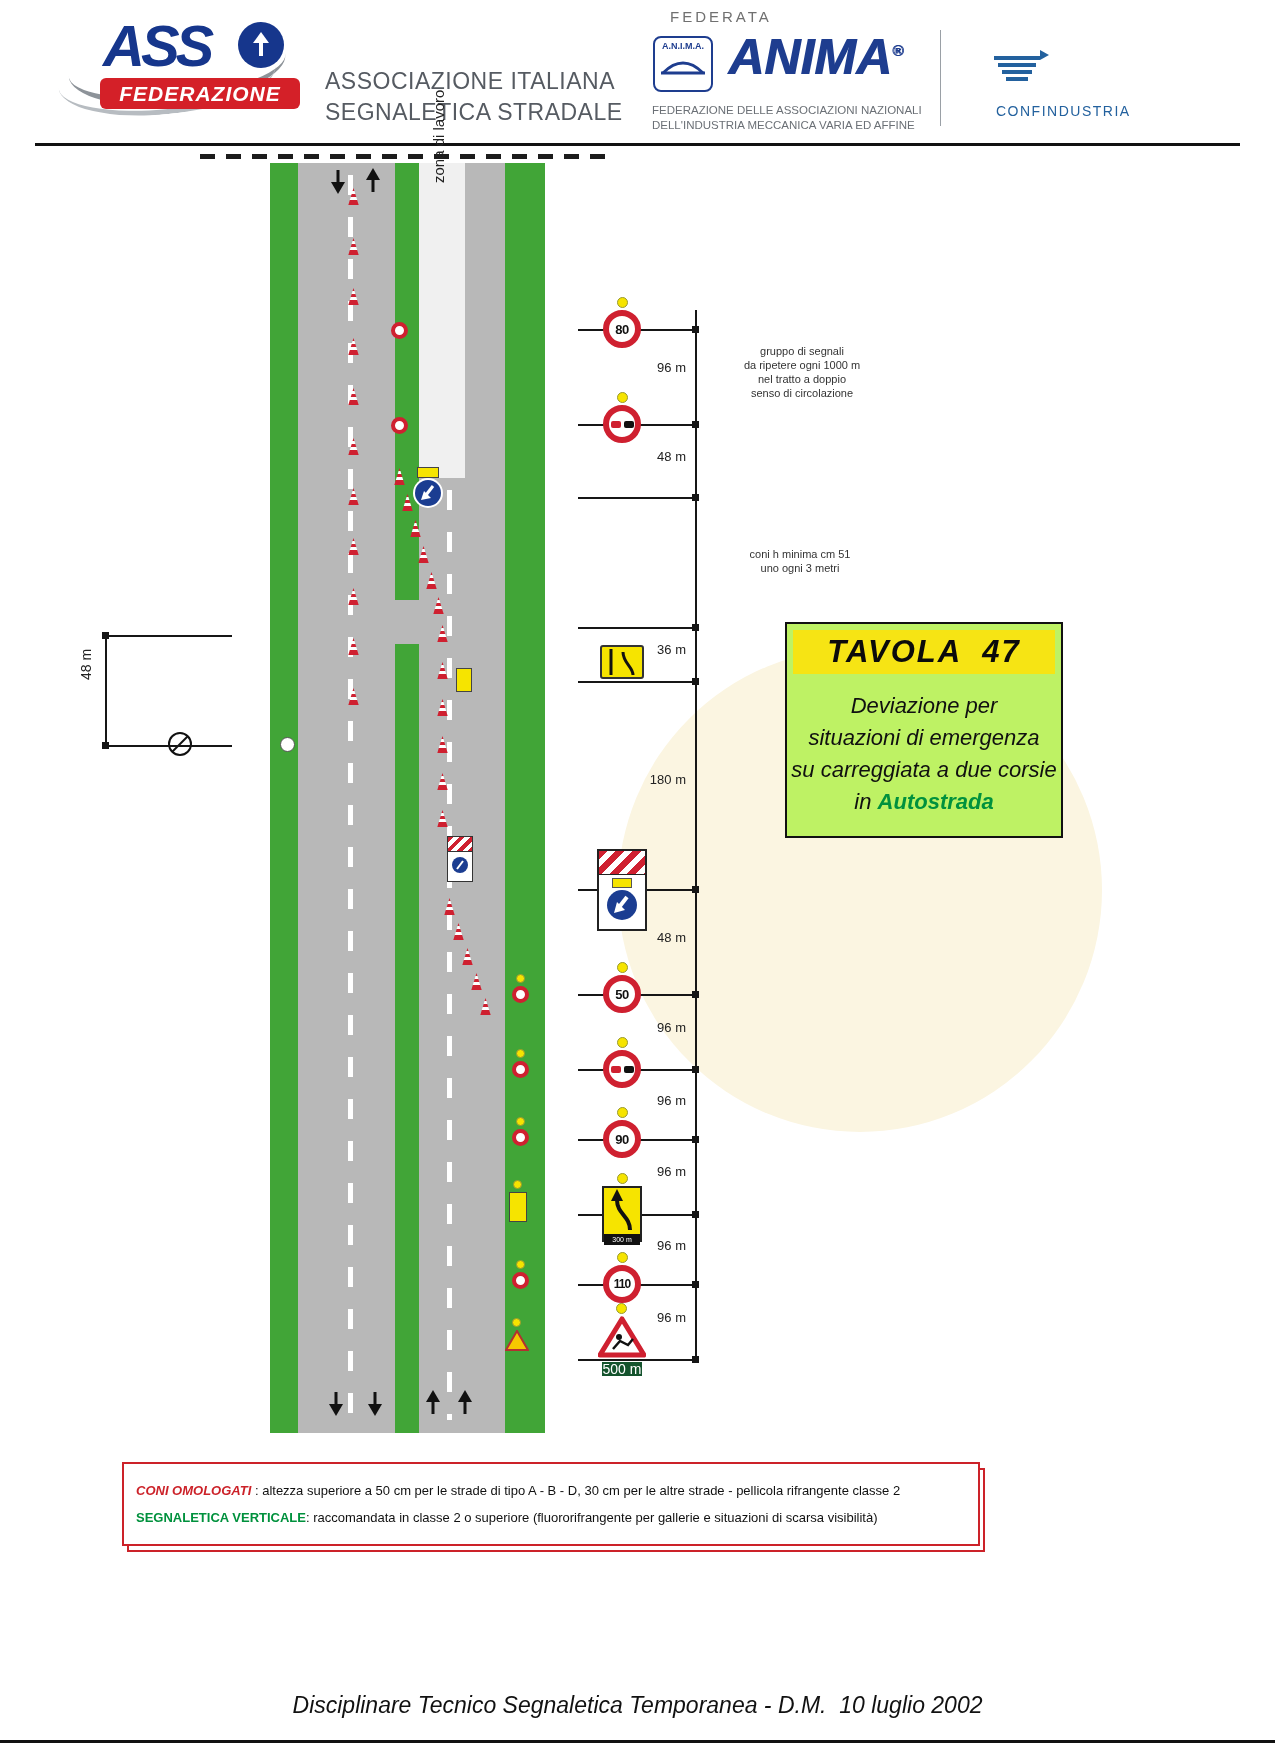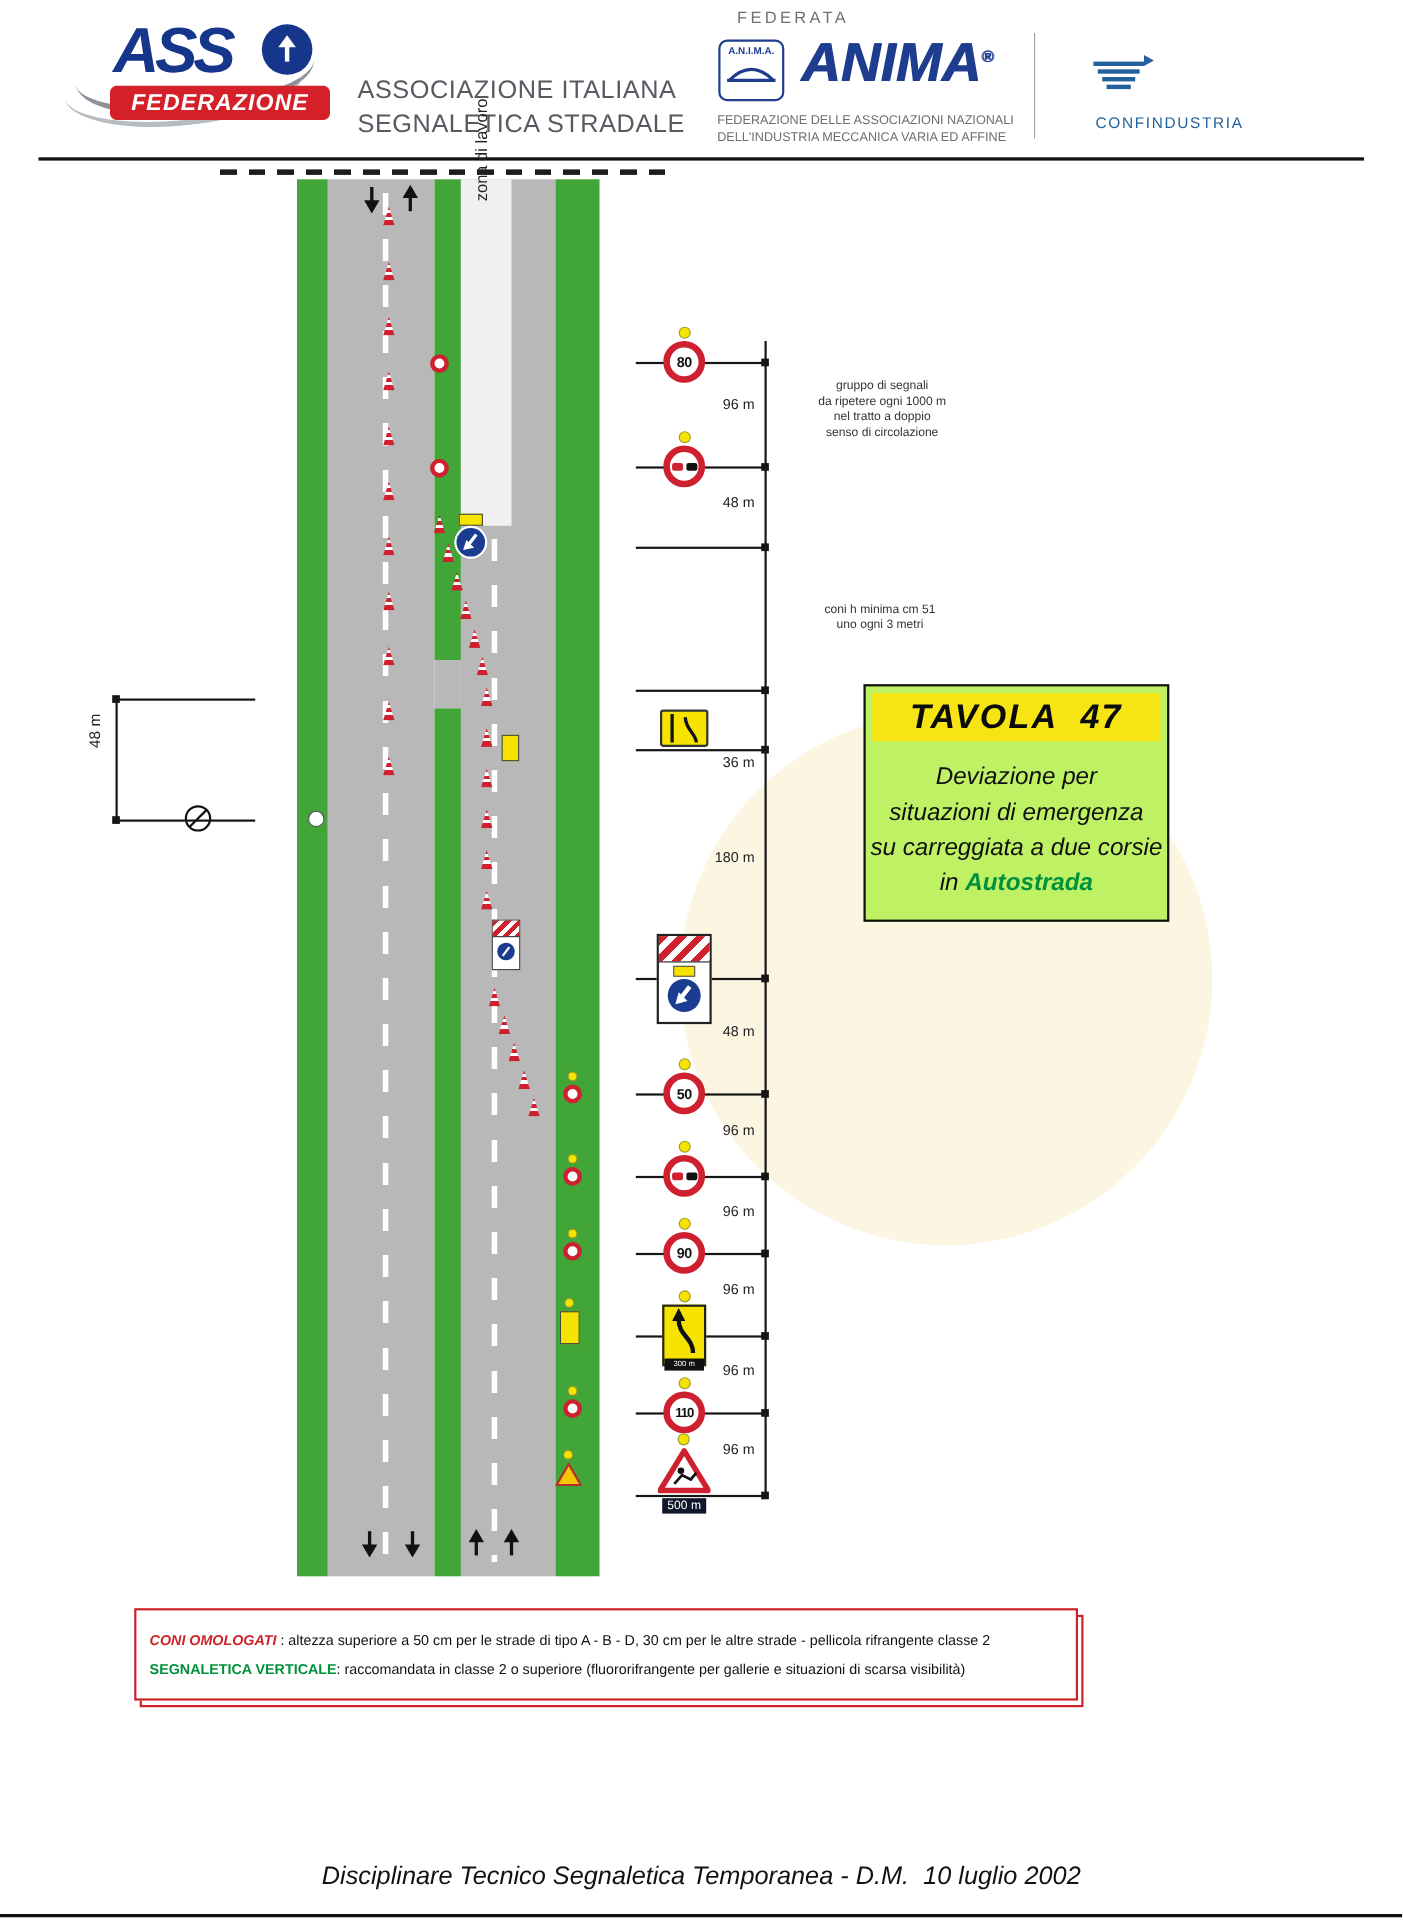--- a/index.html
+++ b/index.html
@@ -332,25 +332,25 @@
   <div class="sign-circle" style="left:603px;top:1265px;">
     <span class="sign-num" style="font-size:12px;letter-spacing:-1px;">110</span>
   </div>
 
   <div class="lamp" style="left:616px;top:1303px;"></div>
   <svg class="abs" style="left:598px;top:1316px;" width="48" height="42">
     <polygon points="24,3 46,39 2,39" fill="#fff" stroke="#cf2030" stroke-width="5" stroke-linejoin="round"></polygon>
     <circle cx="21" cy="21" r="3" fill="#111"></circle>
     <path d="M15,33 L22,25 L30,29 L35,23" stroke="#111" stroke-width="2.5" fill="none"></path>
   </svg>
-  <div class="abs" style="left:602px;top:1362px;width:40px;height:14px;background:#0f172a;color:#fff;font-size:11px;display:flex;align-items:center;justify-content:center;">500 m</div>
+  <div class="abs" style="left:602px;top:1362px;width:40px;height:14px;background:#14532d;color:#fff;font-size:14px;display:flex;align-items:center;justify-content:center;">500 m</div>
 
   <div class="dist" style="top:360px;">96 m</div>
   <div class="dist" style="top:449px;">48 m</div>
-  <div class="dist" style="top:642px;margin-top:43px;">36 m</div>
+  <div class="dist" style="top:642px;">36 m</div>
   <div class="dist" style="top:772px;">180 m</div>
   <div class="dist" style="top:930px;">48 m</div>
   <div class="dist" style="top:1020px;">96 m</div>
   <div class="dist" style="top:1093px;">96 m</div>
   <div class="dist" style="top:1164px;">96 m</div>
   <div class="dist" style="top:1238px;">96 m</div>
   <div class="dist" style="top:1310px;">96 m</div>
 
   <div class="note" style="left:726px;top:344px;width:152px;">gruppo di segnali
 da ripetere ogni 1000 m

